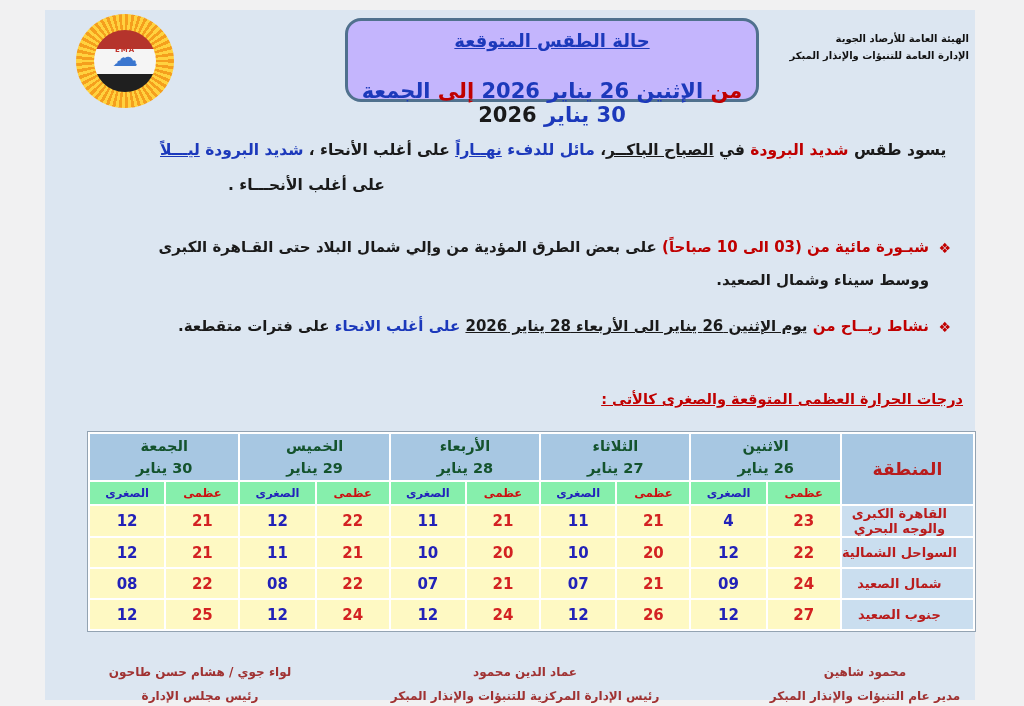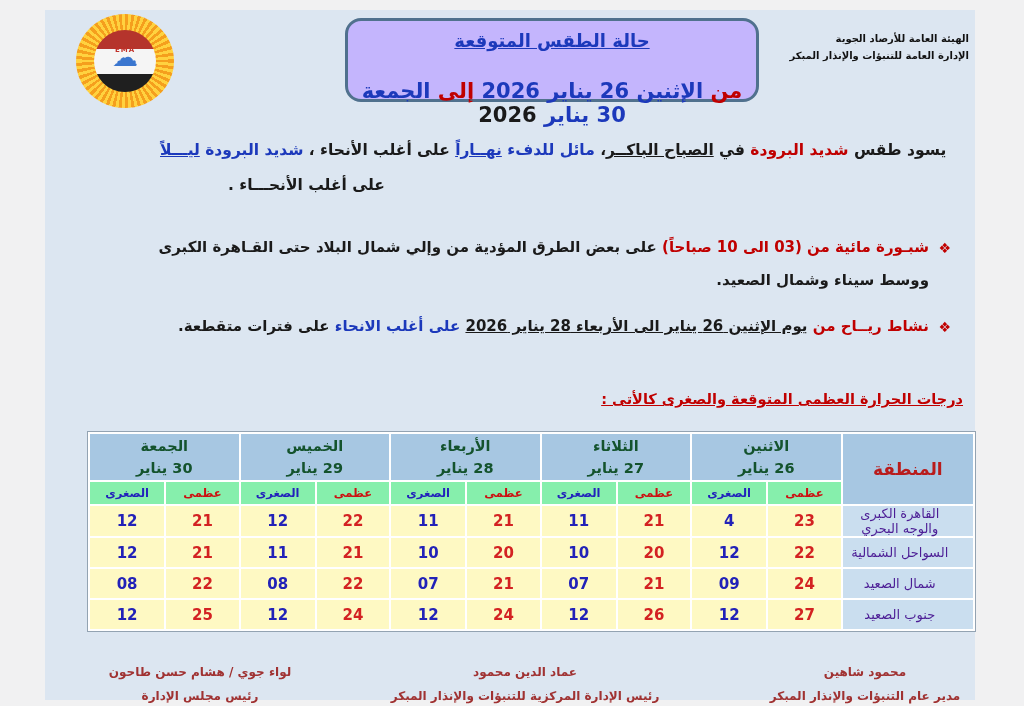--- a/index.html
+++ b/index.html
@@ -57,21 +57,21 @@
             direction:rtl; outline:1px solid #93a3b2; }
   .wtable th, .wtable td { border:2px solid #ffffff; text-align:center; vertical-align:middle; }
   .region-h { width:166px; background:#a7c7e2; font-size:17px; font-weight:bold; color:#b91c1c; }
   .day-h    { width:142px; background:#a7c7e2; font-size:14.5px; font-weight:bold; color:#14532d; height:48px; line-height:1.55; }
   .sub-h    { background:#86efac; font-size:11.5px; font-weight:bold; height:24px; width:93px; }
   .sub-h.mx { color:#cc1111; }
   .sub-h.mn { color:#2222bb; }
   .val      { height:31px; background:#fef9c3; font-size:15px; font-weight:bold; }
   .val.mx   { color:#d32222; }
   .val.mn   { color:#2222b8; }
-  .region   { background:#cadeef; font-size:13px; font-weight:normal; color:#4c1d95;
+  .region   { background:#cadeef; font-size:13px; font-weight:bold; color:#b91c1c;
               text-align:right; padding-right:16px; }
 
   
   .sig { position:absolute; top:650px; text-align:center; color:#a03232;
          font-weight:bold; font-size:12px; line-height:2.0; }
   .sig-right  { left:695px; width:250px; }
   .sig-center { left:315px; width:330px; }
   .sig-left   { left:25px;  width:260px; }
 </style>
 </head>

